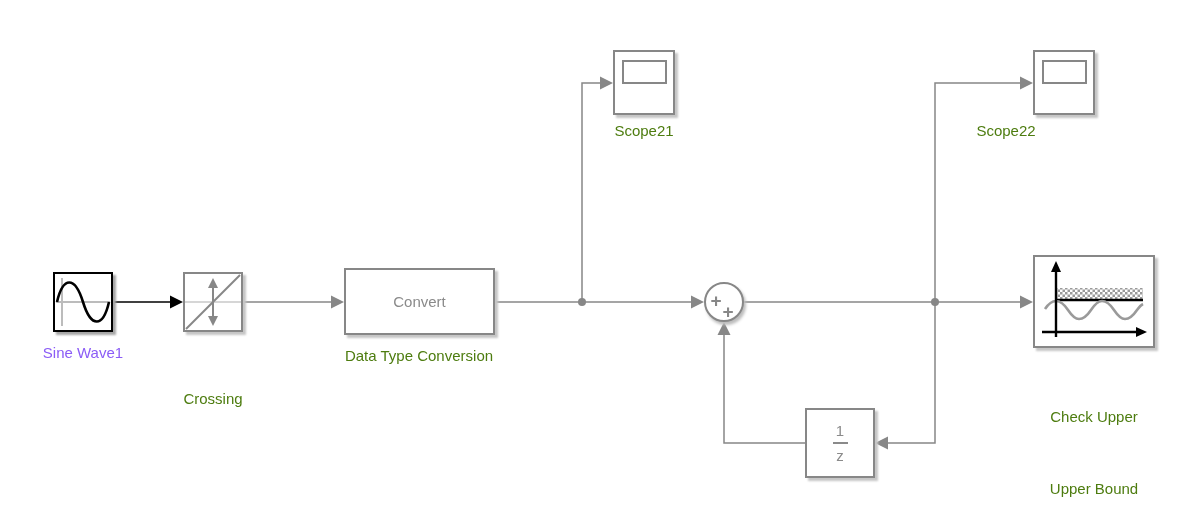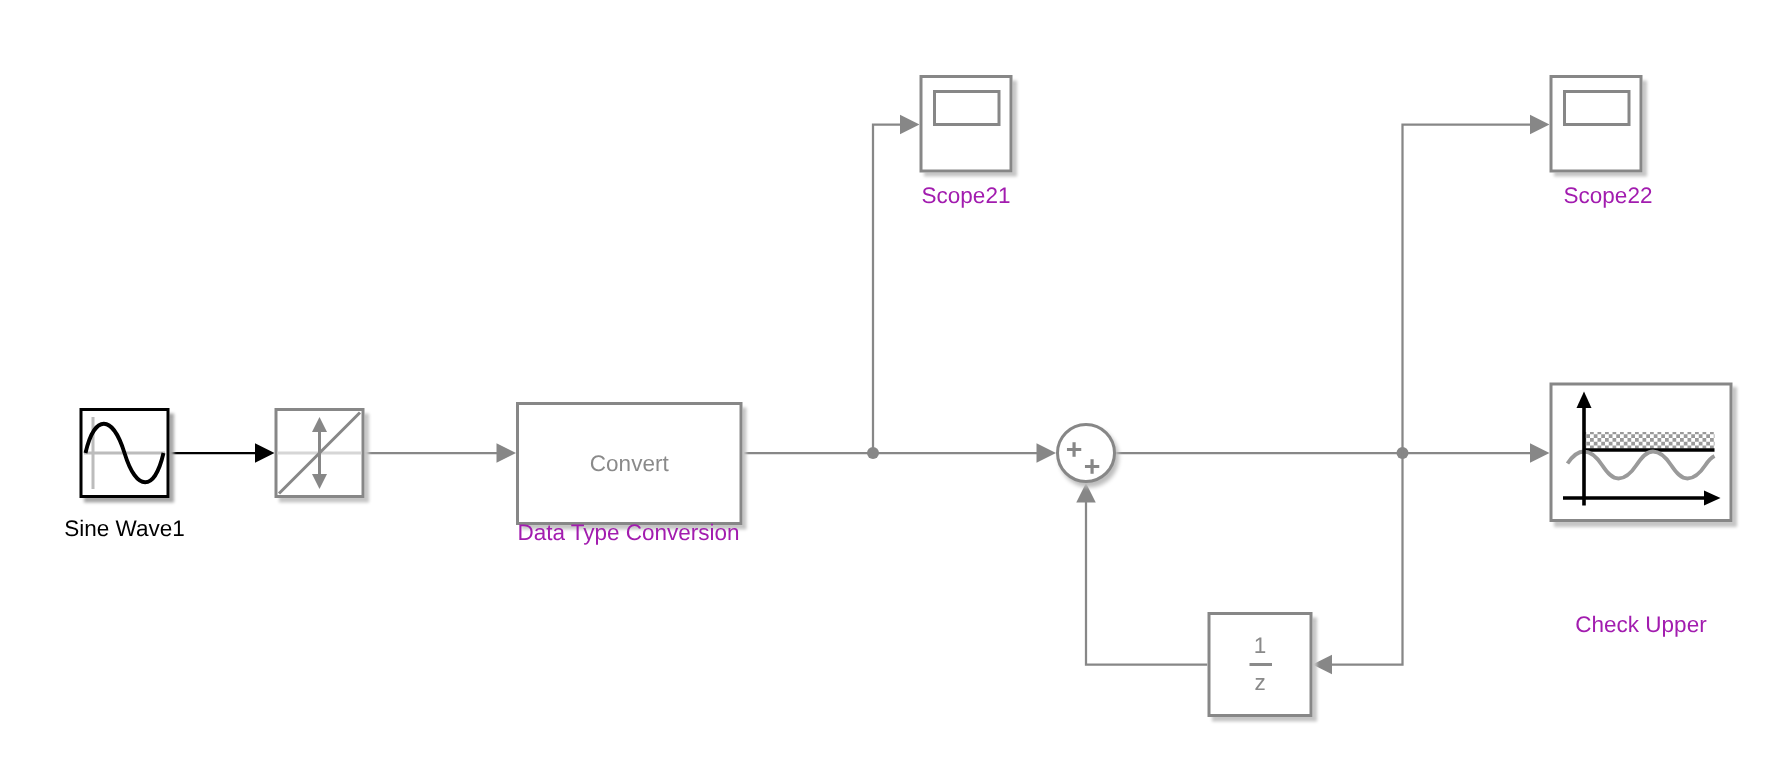--- a/index.html
+++ b/index.html
@@ -6,24 +6,24 @@
   .canvas{
     position:relative;width:1185px;height:517px;background:#ffffff;
     font-family:"Liberation Sans",sans-serif;overflow:hidden;
   }
   .wires{position:absolute;left:0;top:0;}
   .block{position:absolute;box-sizing:border-box;background:#ffffff;}
   .gray-border{border:2px solid #878787;box-shadow:3px 3px 2px #c6c6c6;}
   .black-border{border:2px solid #000000;box-shadow:3px 3px 2px #a6a6a6;}
   .block svg{display:block;}
   .blabel{
-    position:absolute;font-size:15px;line-height:23px;color:#a21caf;
+    position:absolute;font-size:15px;line-height:23px;color:#4d7c0f;
     text-align:center;white-space:pre;
   }
-  .blabel.black{color:#000000;}
+  .blabel.black{color:#8b5cf6;}
   
   .scope-screen{
     position:absolute;left:7px;top:8px;width:45px;height:24px;
     box-sizing:border-box;border:2px solid #878787;background:#ffffff;
   }
   
   .sum{
     position:absolute;left:704px;top:282px;width:40px;height:40px;
     box-sizing:border-box;border:2px solid #878787;border-radius:50%;
     background:#ffffff;box-shadow:2px 3px 3px #bdbdbd;
@@ -105,36 +105,37 @@
   <div class="block gray-border" style="left:183px;top:272px;width:60px;height:60px;">
     <svg width="56" height="56" viewBox="0 0 56 56">
       <line x1="0" y1="28" x2="56" y2="28" stroke="#d6d6d6" stroke-width="2"></line>
       <line x1="1" y1="55" x2="55" y2="1" stroke="#878787" stroke-width="2"></line>
       <line x1="28" y1="13" x2="28" y2="43" stroke="#878787" stroke-width="2"></line>
       <polygon points="28,4 23,14 33,14" fill="#878787"></polygon>
       <polygon points="28,52 23,42 33,42" fill="#878787"></polygon>
     </svg>
   </div>
   <div class="blabel" style="left:153px;top:341px;width:120px;">
+    <div>Crossing</div>
   </div>
 
-  <div class="block gray-border convert-block" style="left:344px;top:268px;width:151px;height:82px;">
+  <div class="block gray-border convert-block" style="left:344px;top:268px;width:151px;height:67px;">
     <span>Convert</span>
   </div>
   <div class="blabel" style="left:319px;top:344px;width:200px;text-align:center;">Data Type Conversion</div>
 
   <div class="block gray-border" style="left:613px;top:50px;width:62px;height:65px;">
     <div class="scope-screen"></div>
   </div>
   <div class="blabel" style="left:584px;top:119px;width:120px;">Scope21</div>
 
   <div class="block gray-border" style="left:1033px;top:50px;width:62px;height:65px;">
     <div class="scope-screen"></div>
   </div>
-  <div class="blabel" style="left:1012px;top:119px;width:120px;">Scope22</div>
+  <div class="blabel" style="left:946px;top:119px;width:120px;">Scope22</div>
 
   <div class="sum">
     <span class="plus p-left">+</span>
     <span class="plus p-bottom">+</span>
   </div>
 
   <div class="block gray-border unit-delay" style="left:805px;top:408px;width:70px;height:70px;">
     <span>1</span>
     <div class="frac-bar"></div>
     <span>z</span>
@@ -158,15 +159,16 @@
                C83,59 86,62 90,62 C94,62 98,59 102,53 C104,50 106,48 108,47" fill="none" stroke="#9a9a9a" stroke-width="2.6"></path>
 
       <line x1="21" y1="80" x2="21" y2="12" stroke="#000000" stroke-width="2.4"></line>
       <polygon points="21,4 16,15 26,15" fill="#000000"></polygon>
       <line x1="7" y1="75" x2="104" y2="75" stroke="#000000" stroke-width="2.4"></line>
       <polygon points="112,75 101,70 101,80" fill="#000000"></polygon>
     </svg>
   </div>
   <div class="blabel" style="left:1024px;top:357px;width:140px;line-height:24px;">
     <div>Check Upper</div>
+    <div>Upper Bound</div>
   </div>
 
 </div>
 
 </body></html>

